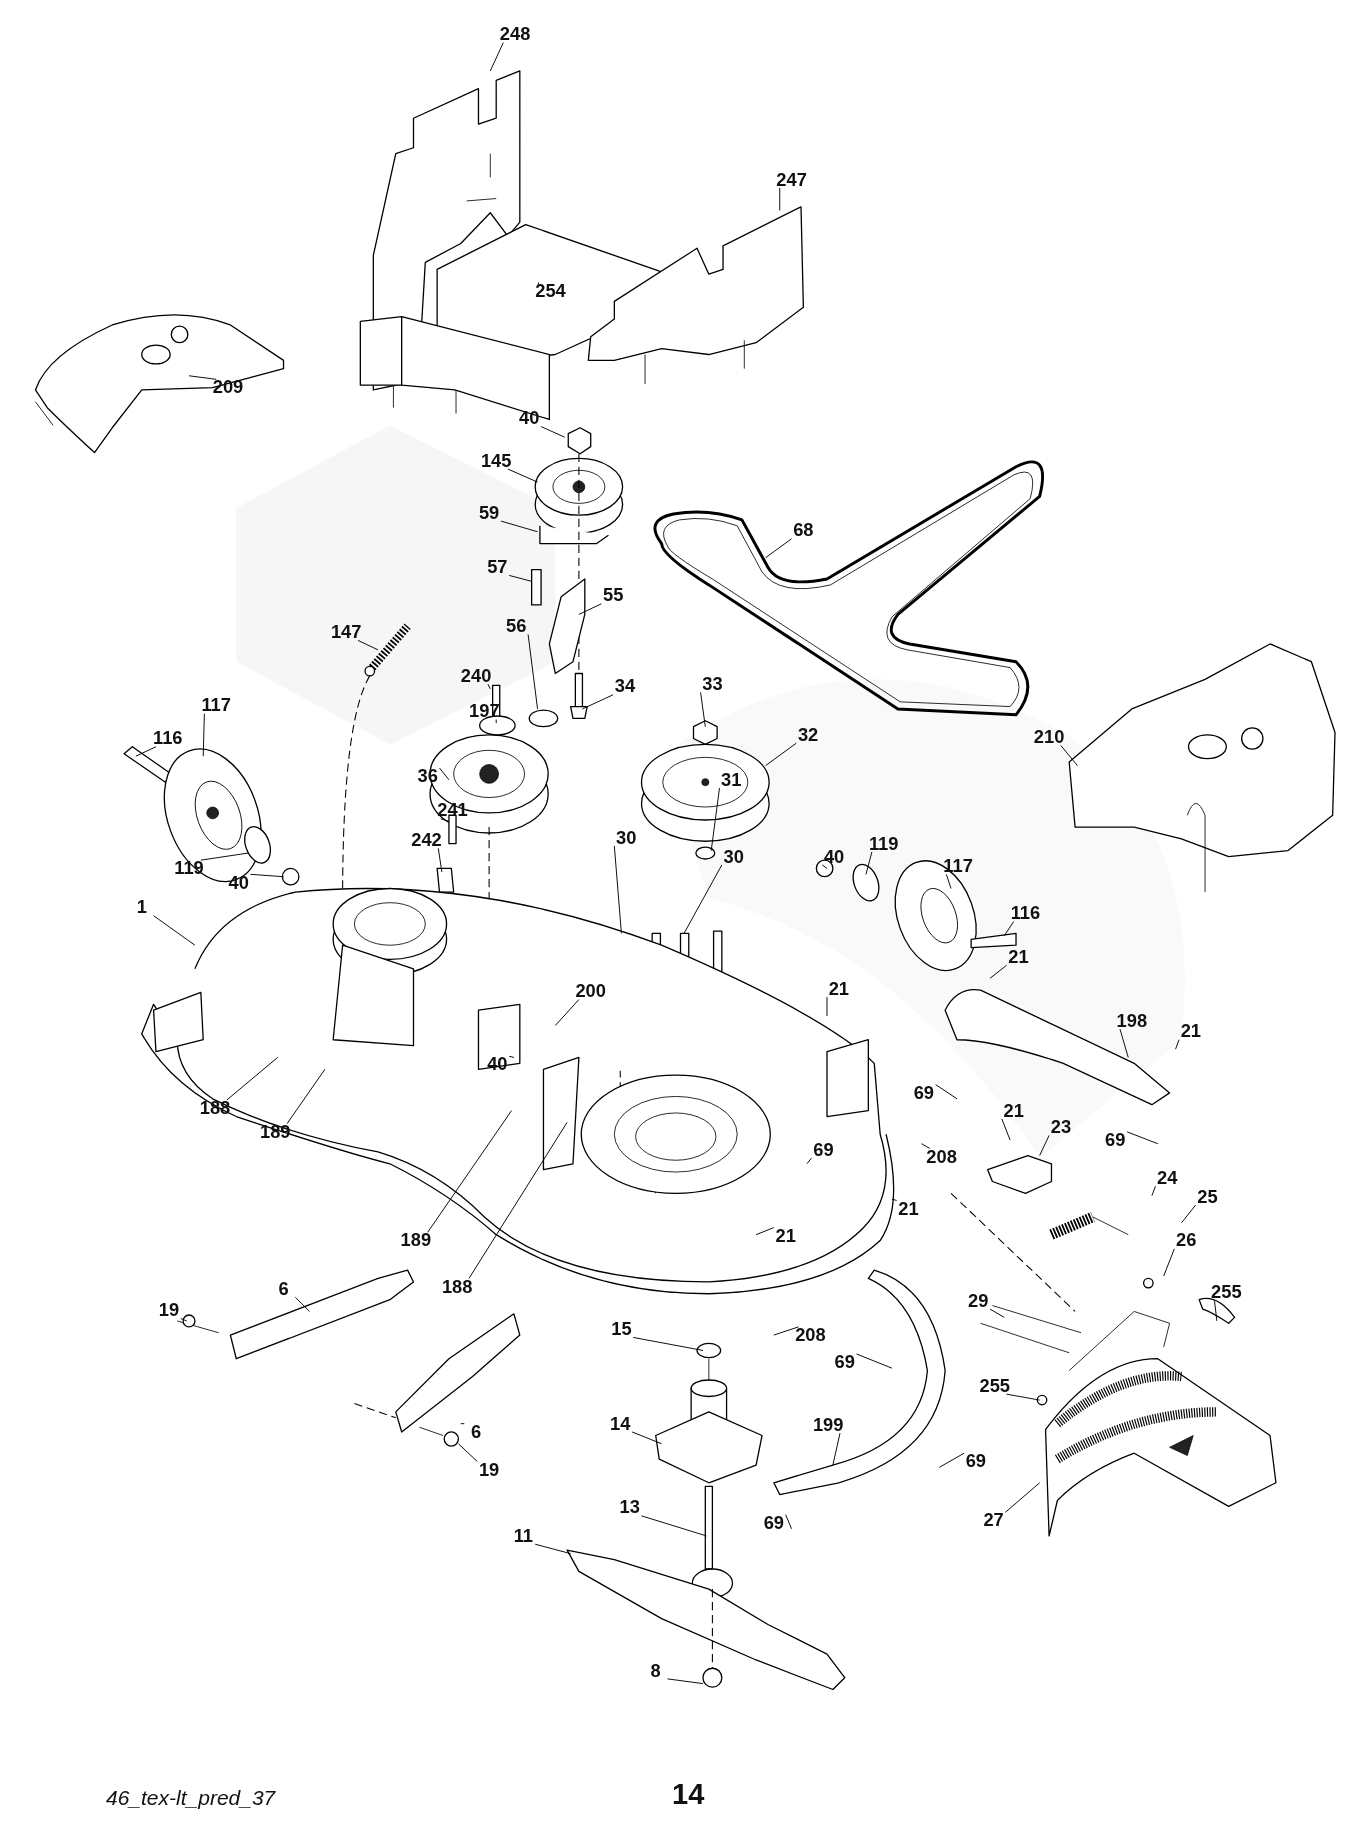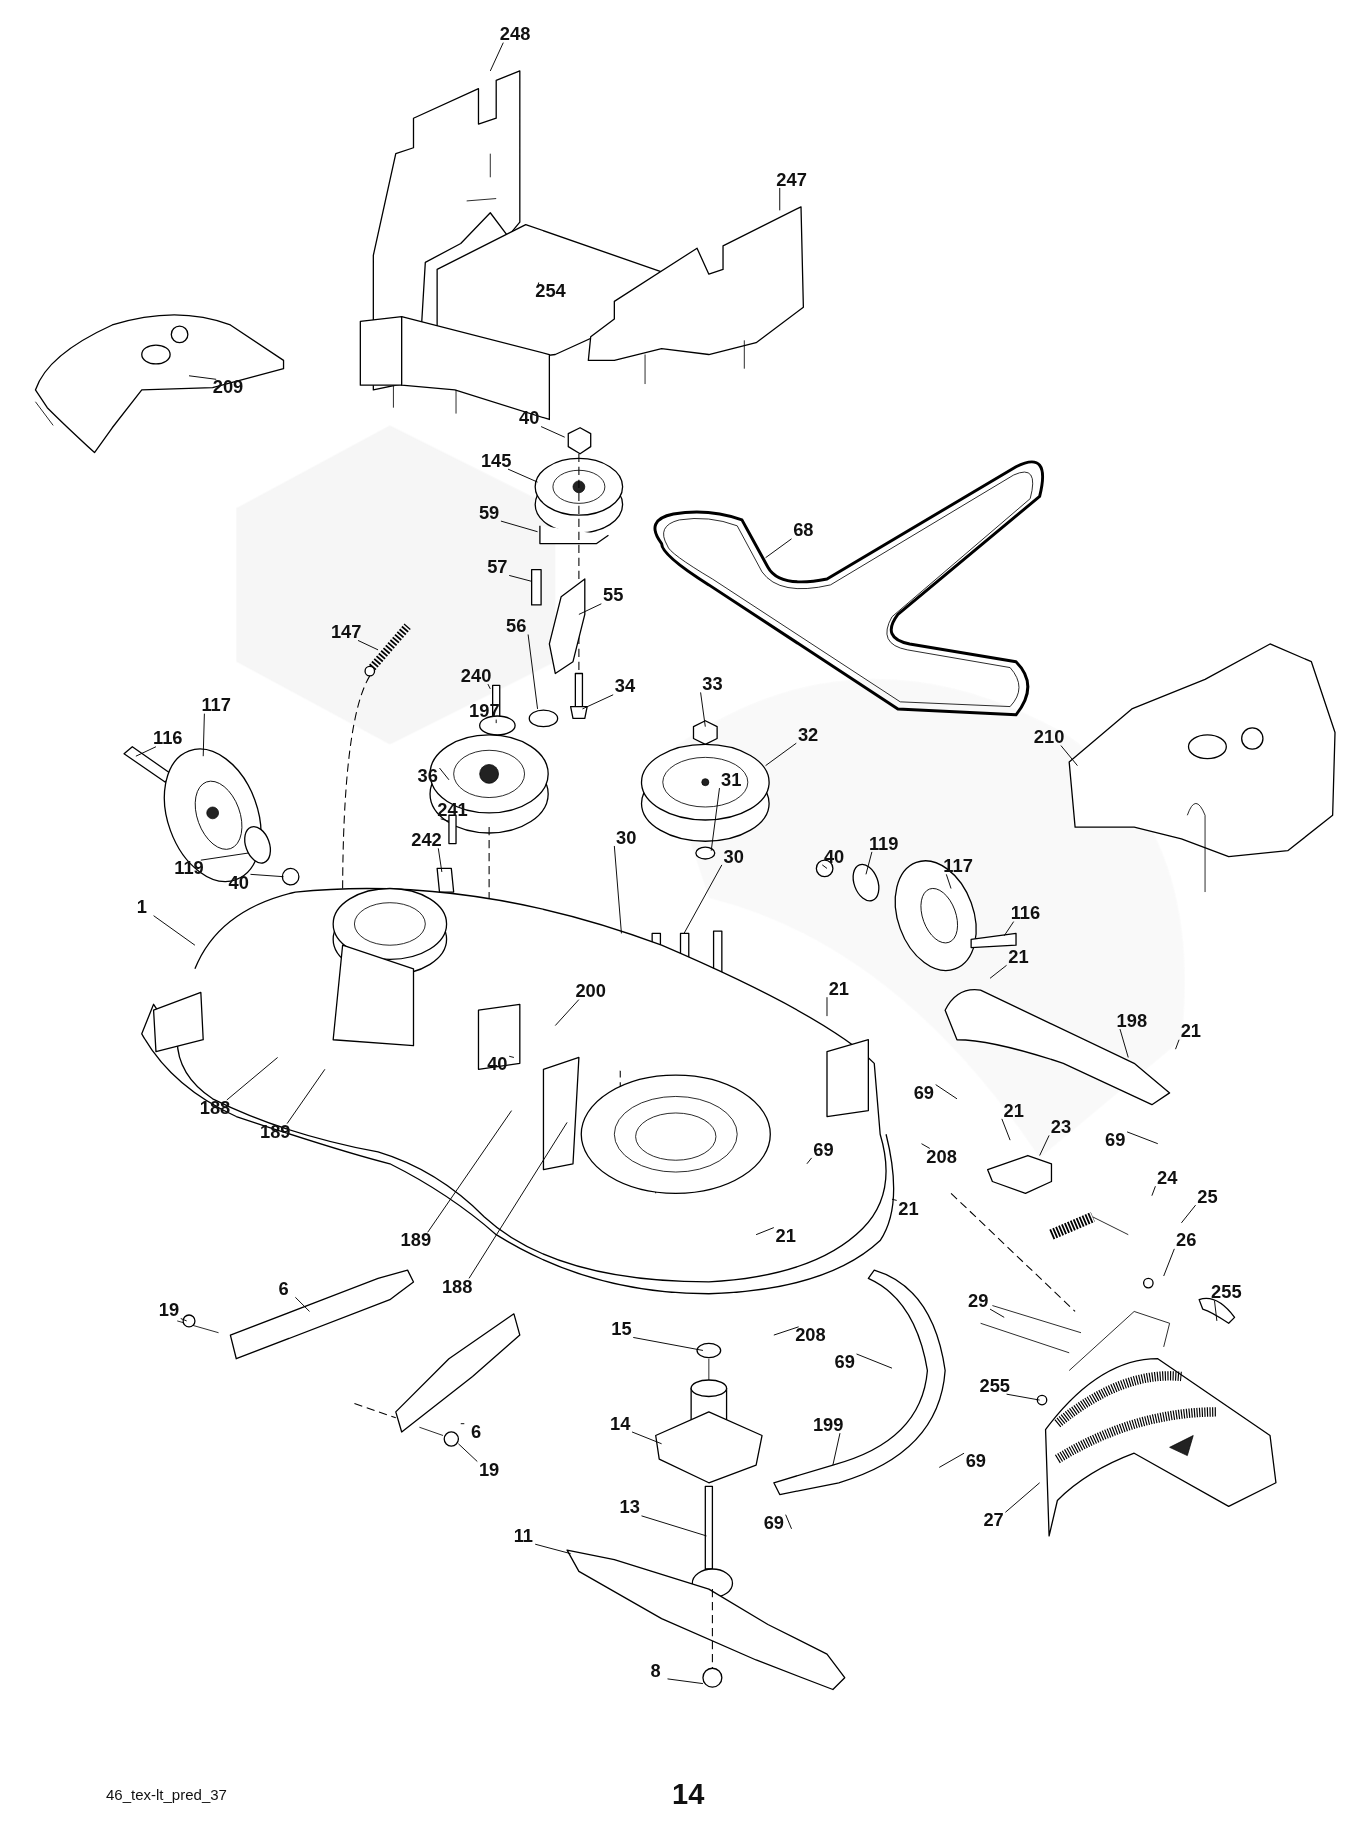--- a/index.html
+++ b/index.html
@@ -6,22 +6,22 @@
   body { width:1361px; height:1842px; position:relative; overflow:hidden;
          font-family:"Liberation Sans", sans-serif; color:#000; }
   #diagram { position:absolute; left:0; top:0; width:1361px; height:1842px; }
   .part { fill:#ffffff; stroke:#000; stroke-width:1.1; stroke-linejoin:round; }
   .thin { fill:none; stroke:#000; stroke-width:0.7; }
   .dash { fill:none; stroke:#000; stroke-width:0.9; stroke-dasharray:7 4; }
   .leader { fill:none; stroke:#000; stroke-width:0.8; }
   .fill-dark { fill:#222; stroke:#000; stroke-width:0.6; }
   .callout { font-family:"Liberation Sans", sans-serif; font-weight:bold; font-size:15.5px; fill:#111; }
   .watermark { fill:#eeeeee; opacity:0.55; }
-  .footer-code { position:absolute; left:106px; top:1786px; font-size:15px;
-                 font-family:"Liberation Sans", sans-serif; color:#111; }
+  .footer-code { position:absolute; left:106px; top:1786px; font-size:21px;
+                 font-family:"Liberation Sans", sans-serif; color:#111;font-style:italic; }
   .page-num { position:absolute; left:672px; top:1778px; font-size:29px; font-weight:bold;
               font-family:"Liberation Sans", sans-serif; color:#111; }
 </style>
 </head>
 <body>
 
 <svg id="diagram" viewBox="0 0 1152 1559" xmlns="http://www.w3.org/2000/svg">
 
   <g class="watermark">
     <path d="M200 430 L330 360 L470 430 L470 560 L330 630 L200 560 Z"></path>

